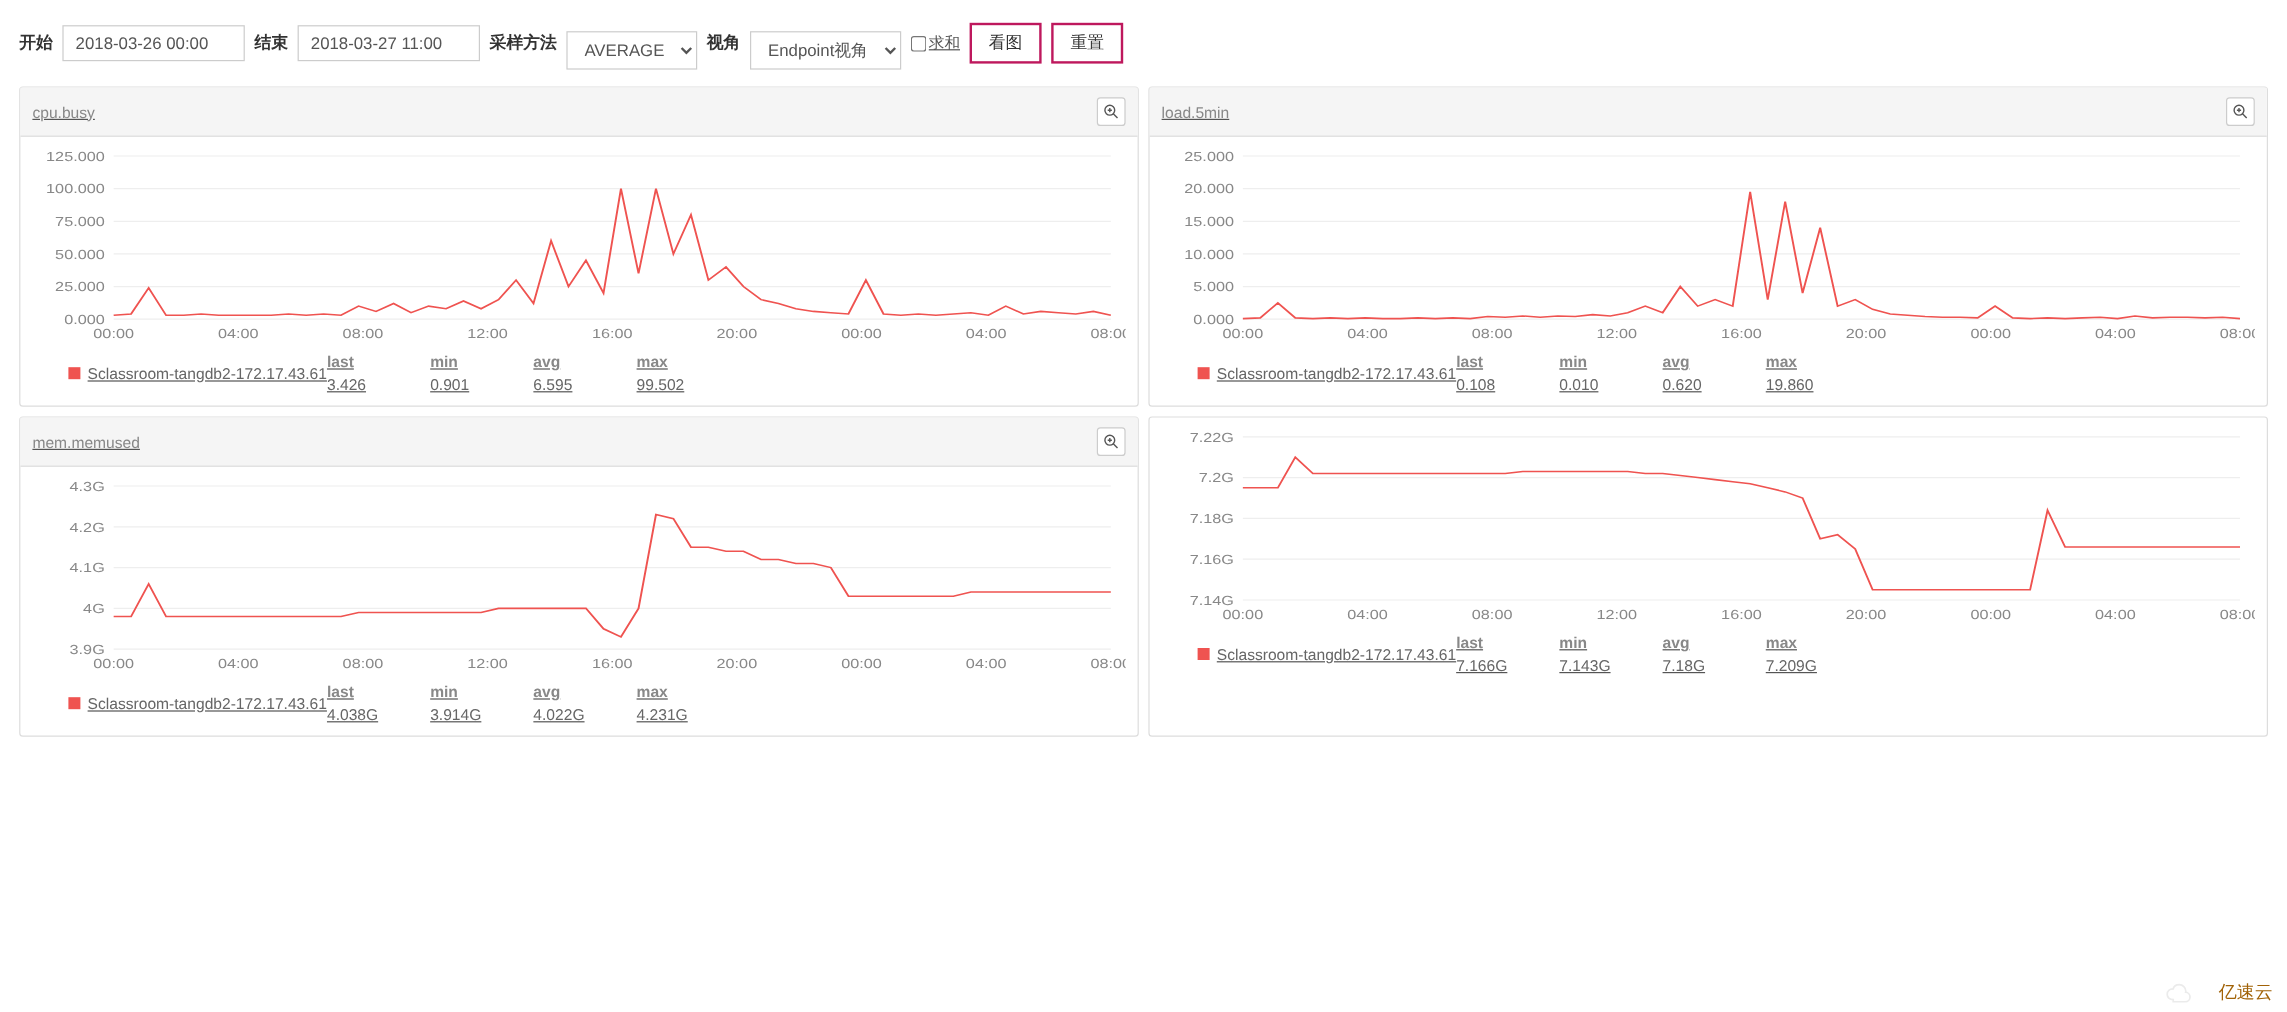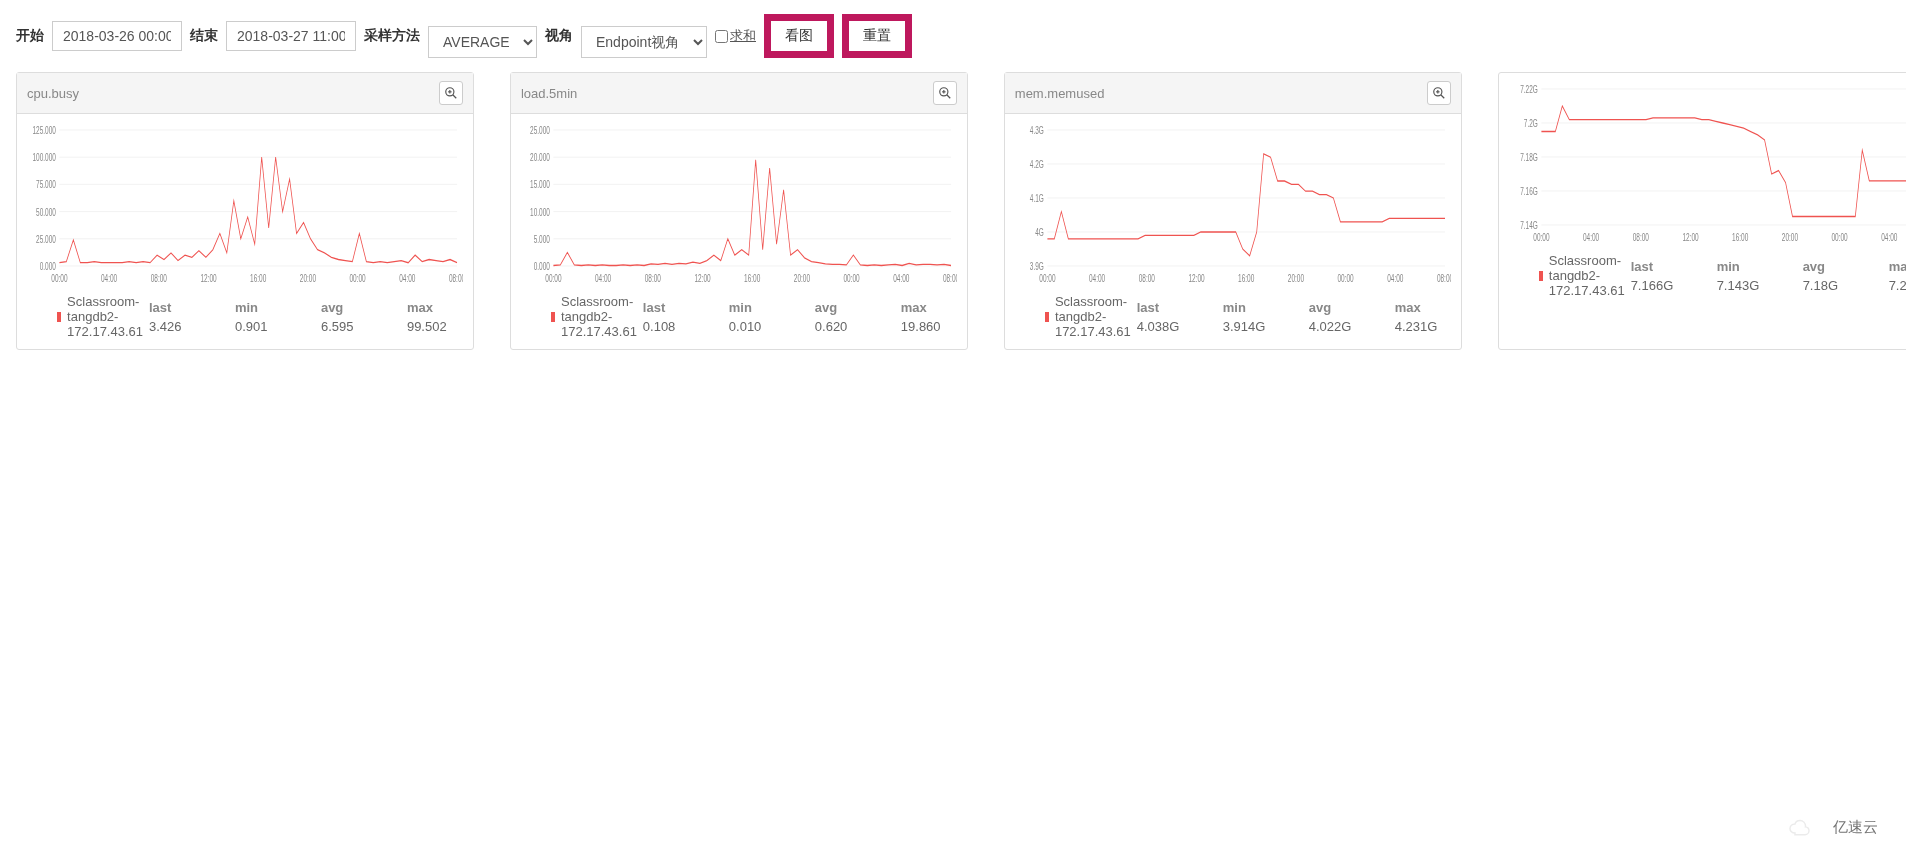--- a/index.html
+++ b/index.html
@@ -1,37 +1,37 @@
 <!DOCTYPE html>
 <html><head>
 <meta charset="utf-8">
 <style>
   * { box-sizing: border-box; margin: 0; padding: 0; }
   body { font-family: "Helvetica Neue", Helvetica, Arial, "Microsoft YaHei", sans-serif; font-size: 13px; color: #555; background: #fff; padding: 10px 16px; }
   .toolbar { display: flex; align-items: center; gap: 8px; padding: 4px 0 14px 0; flex-wrap: wrap; }
   .toolbar label { font-weight: bold; color: #333; font-size: 14px; }
-  .toolbar input[type=text] { border: 1px solid #ccc; padding: 6px 10px; font-size: 14px; width: 130px; color: #555; }
+  .toolbar input[type=text] { border: 1px solid #ccc; padding: 6px 10px; font-size: 14px; width: 152px; color: #555; }
   .toolbar select { border: 1px solid #ccc; padding: 6px 10px; font-size: 14px; color: #555; background: #fff; margin-top: 12px; }
-  .toolbar .btn { border: 7px solid #be185d; background: #fff; padding: 6px 14px; font-size: 14px; color: #333; cursor: pointer; }
+  .toolbar .btn { border: 2px solid #be185d; background: #fff; padding: 6px 14px; font-size: 14px; color: #333; cursor: pointer; }
   .toolbar .chk { display: flex; align-items: center; gap: 2px; text-decoration: underline; }
-  .panels { display: grid; grid-template-columns: 1fr 1fr 1fr 1fr; gap: 36px; }
+  .panels { display: grid; grid-template-columns: 1fr 1fr; gap: 8px; text-decoration: underline; }
   .panel { border: 1px solid #ddd; border-radius: 3px; }
   .panel-header { background: #f5f5f5; border-bottom: 1px solid #ddd; padding: 8px 10px; display: flex; align-items: center; justify-content: space-between; color: #888; }
   .panel-header .title { font-size: 13px; }
   .zoom-btn { width: 24px; height: 24px; border: 1px solid #ccc; border-radius: 3px; background: #fff; cursor: pointer; display: flex; align-items: center; justify-content: center; }
   .panel-body { padding: 4px 10px 10px 10px; }
   .chart-wrap { position: relative; height: 170px; }
   .chart-wrap svg { width: 100%; height: 100%; display: block; }
   .legend-stats { display: flex; align-items: center; padding: 6px 10px 0 30px; }
   .legend { display: flex; align-items: center; gap: 6px; color: #666; font-size: 13px; }
   .legend .swatch { width: 10px; height: 10px; background: #ef5350; display: inline-block; }
   .stats { display: flex; gap: 40px; color: #666; font-size: 13px; }
   .stat-col { display: flex; flex-direction: column; gap: 4px; min-width: 46px; }
   .stat-col .hdr { color: #888; font-weight: bold; }
-  .watermark { position: fixed; right: 28px; bottom: 6px; color: #737373; font-size: 15px; display: flex; align-items: center; gap: 18px; }
+  .watermark { position: fixed; right: 12px; bottom: 6px; color: #a16207; font-size: 15px; display: flex; align-items: center; gap: 18px; }
   .watermark svg { opacity: .4; }
   .grid line { stroke: #eee; }
   .series { fill: none; stroke: #ef5350; stroke-width: 1.3; }
 </style>
 </head>
 <body>
 
 <div class="toolbar">
   <label>开始</label>
   <input type="text" value="2018-03-26 00:00" style="">

